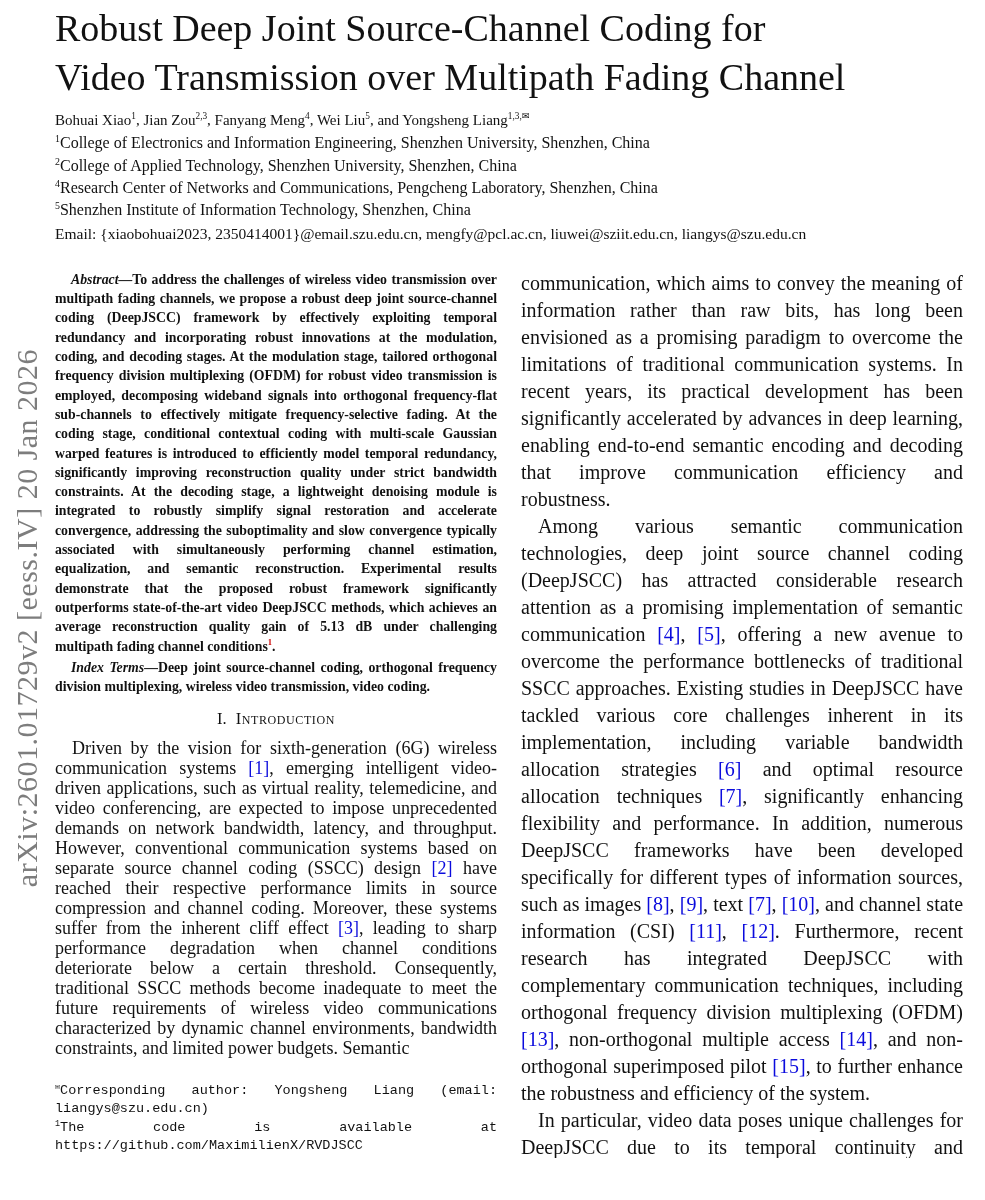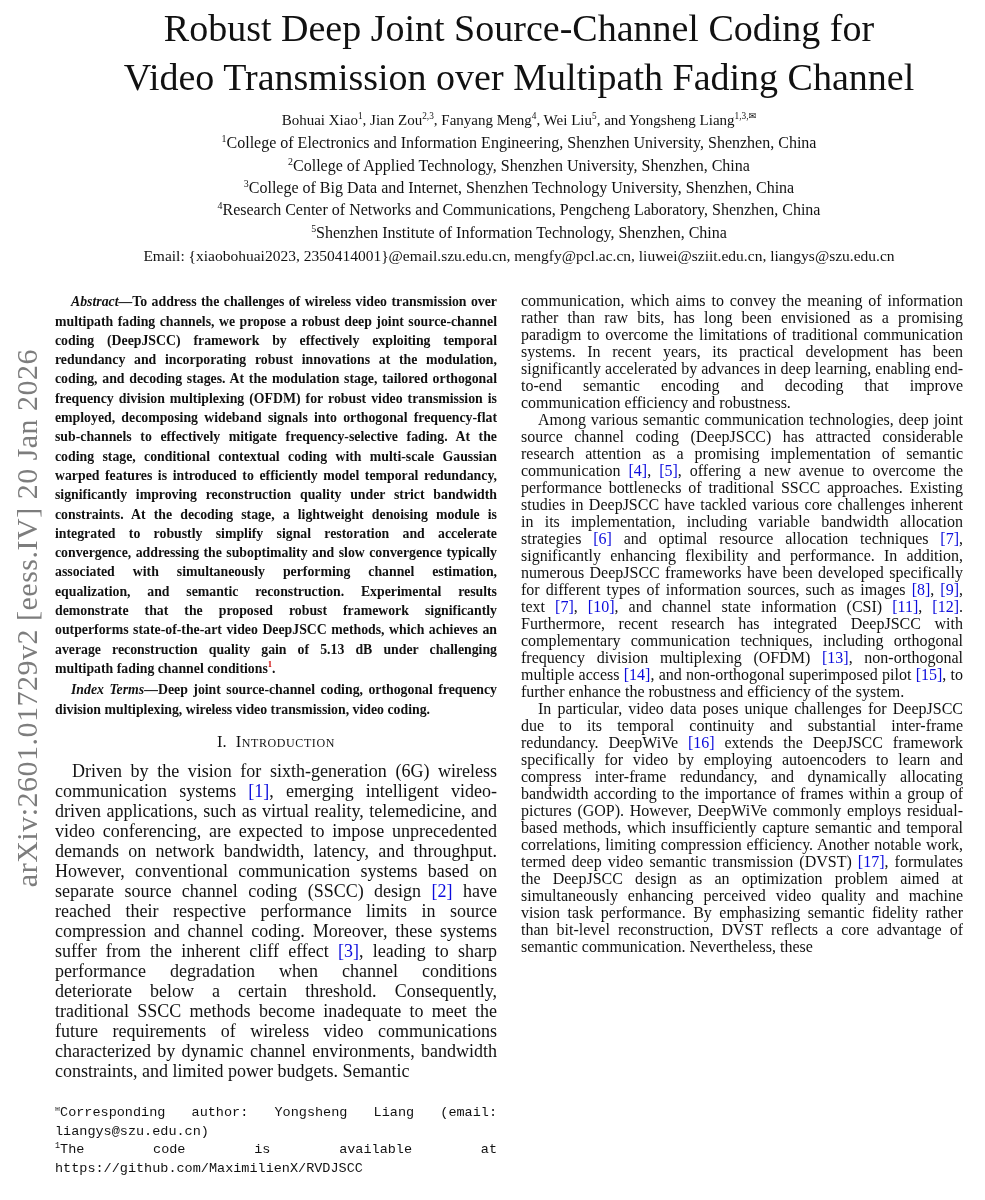--- a/index.html
+++ b/index.html
@@ -20,21 +20,21 @@
   .arxiv-strip{
     position:absolute;
     top:618px;left:27px;
     transform:translate(-50%,-50%) rotate(-90deg);
     transform-origin:center center;
     white-space:nowrap;
     font-size:30px;
     color:var(--watermark);
     letter-spacing:0.5px;
   }
-  header{margin-left:55px;width:928px;text-align:center;}
+  header{margin-left:55px;width:928px;}
   .title{
     font-size:38px;font-weight:400;line-height:1.28;
     margin:4px 0 0 0;
   }
   .authors{font-size:15px;margin-top:11px;}
   .affil{font-size:16px;line-height:22.4px;}
   .affils{margin-top:3px;}
   .email{font-size:15.5px;margin-top:3px;}
   sup.sup{font-size:62%;line-height:0;}
   sup.fnmark{color:var(--fnmark);font-size:62%;line-height:0;}
@@ -58,21 +58,21 @@
   .abstract .lead{font-style:italic;}
   .idx{margin-top:2px;}
   h2{
     font-size:16.5px;font-weight:400;text-align:center;
     margin:13px 0 9px 0;
   }
   h2 .secnum{margin-right:9px;}
   h2 .sc{font-variant:small-caps;letter-spacing:0.6px;text-align:right;}
   .body{text-indent:17px;}
   .col-left .body{font-size:18px;line-height:20px;}
-  .col-right .body{font-size:16px;line-height:17px;}
+  .col-right .body{font-size:20px;line-height:27px;}
   .body.noindent{text-indent:0;}
   .footnotes{
     margin-top:auto;
     font-size:13.5px;line-height:18.6px;
     padding-bottom:2px;
     text-align:justify;
     font-family:Liberation Mono, monospace;
   }
 </style>
 </head>
@@ -84,21 +84,20 @@
 
   <header>
     <h1 class="title">
       <span>Robust Deep Joint Source-Channel Coding for</span><br>
       <span>Video Transmission over Multipath Fading Channel</span>
     </h1>
     <div class="authors">Bohuai Xiao<sup class="sup">1</sup>, Jian Zou<sup class="sup">2,3</sup>, Fanyang Meng<sup class="sup">4</sup>, Wei Liu<sup class="sup">5</sup>, and Yongsheng Liang<sup class="sup">1,3,✉</sup></div>
     <div class="affils">
       <div class="affil"><sup class="sup">1</sup>College of Electronics and Information Engineering, Shenzhen University, Shenzhen, China</div>
       <div class="affil"><sup class="sup">2</sup>College of Applied Technology, Shenzhen University, Shenzhen, China</div>
-      <div class="affil"><sup class="sup">3</sup>College of Big Data and Internet, Shenzhen Technology University, Shenzhen, China</div>
       <div class="affil"><sup class="sup">4</sup>Research Center of Networks and Communications, Pengcheng Laboratory, Shenzhen, China</div>
       <div class="affil"><sup class="sup">5</sup>Shenzhen Institute of Information Technology, Shenzhen, China</div>
     </div>
     <div class="email">Email: {xiaobohuai2023, 2350414001}@email.szu.edu.cn, mengfy@pcl.ac.cn, liuwei@sziit.edu.cn, liangys@szu.edu.cn</div>
   </header>
 
   <div class="cols">
 
     <div class="col col-left">
       <p class="abstract"><span class="lead">Abstract</span><span class="lead">—</span><span>To address the challenges of wireless video transmission over multipath fading channels, we propose a robust deep joint source-channel coding (DeepJSCC) framework by effectively exploiting temporal redundancy and incorporating robust innovations at the modulation, coding, and decoding stages. At the modulation stage, tailored orthogonal frequency division multiplexing (OFDM) for robust video transmission is employed, decomposing wideband signals into orthogonal frequency-flat sub-channels to effectively mitigate frequency-selective fading. At the coding stage, conditional contextual coding with multi-scale Gaussian warped features is introduced to efficiently model temporal redundancy, significantly improving reconstruction quality under strict bandwidth constraints. At the decoding stage, a lightweight denoising module is integrated to robustly simplify signal restoration and accelerate convergence, addressing the suboptimality and slow convergence typically associated with simultaneously performing channel estimation, equalization, and semantic reconstruction. Experimental results demonstrate that the proposed robust framework significantly outperforms state-of-the-art video DeepJSCC methods, which achieves an average reconstruction quality gain of 5.13 dB under challenging multipath fading channel conditions<sup class="fnmark">1</sup>.</span></p>

